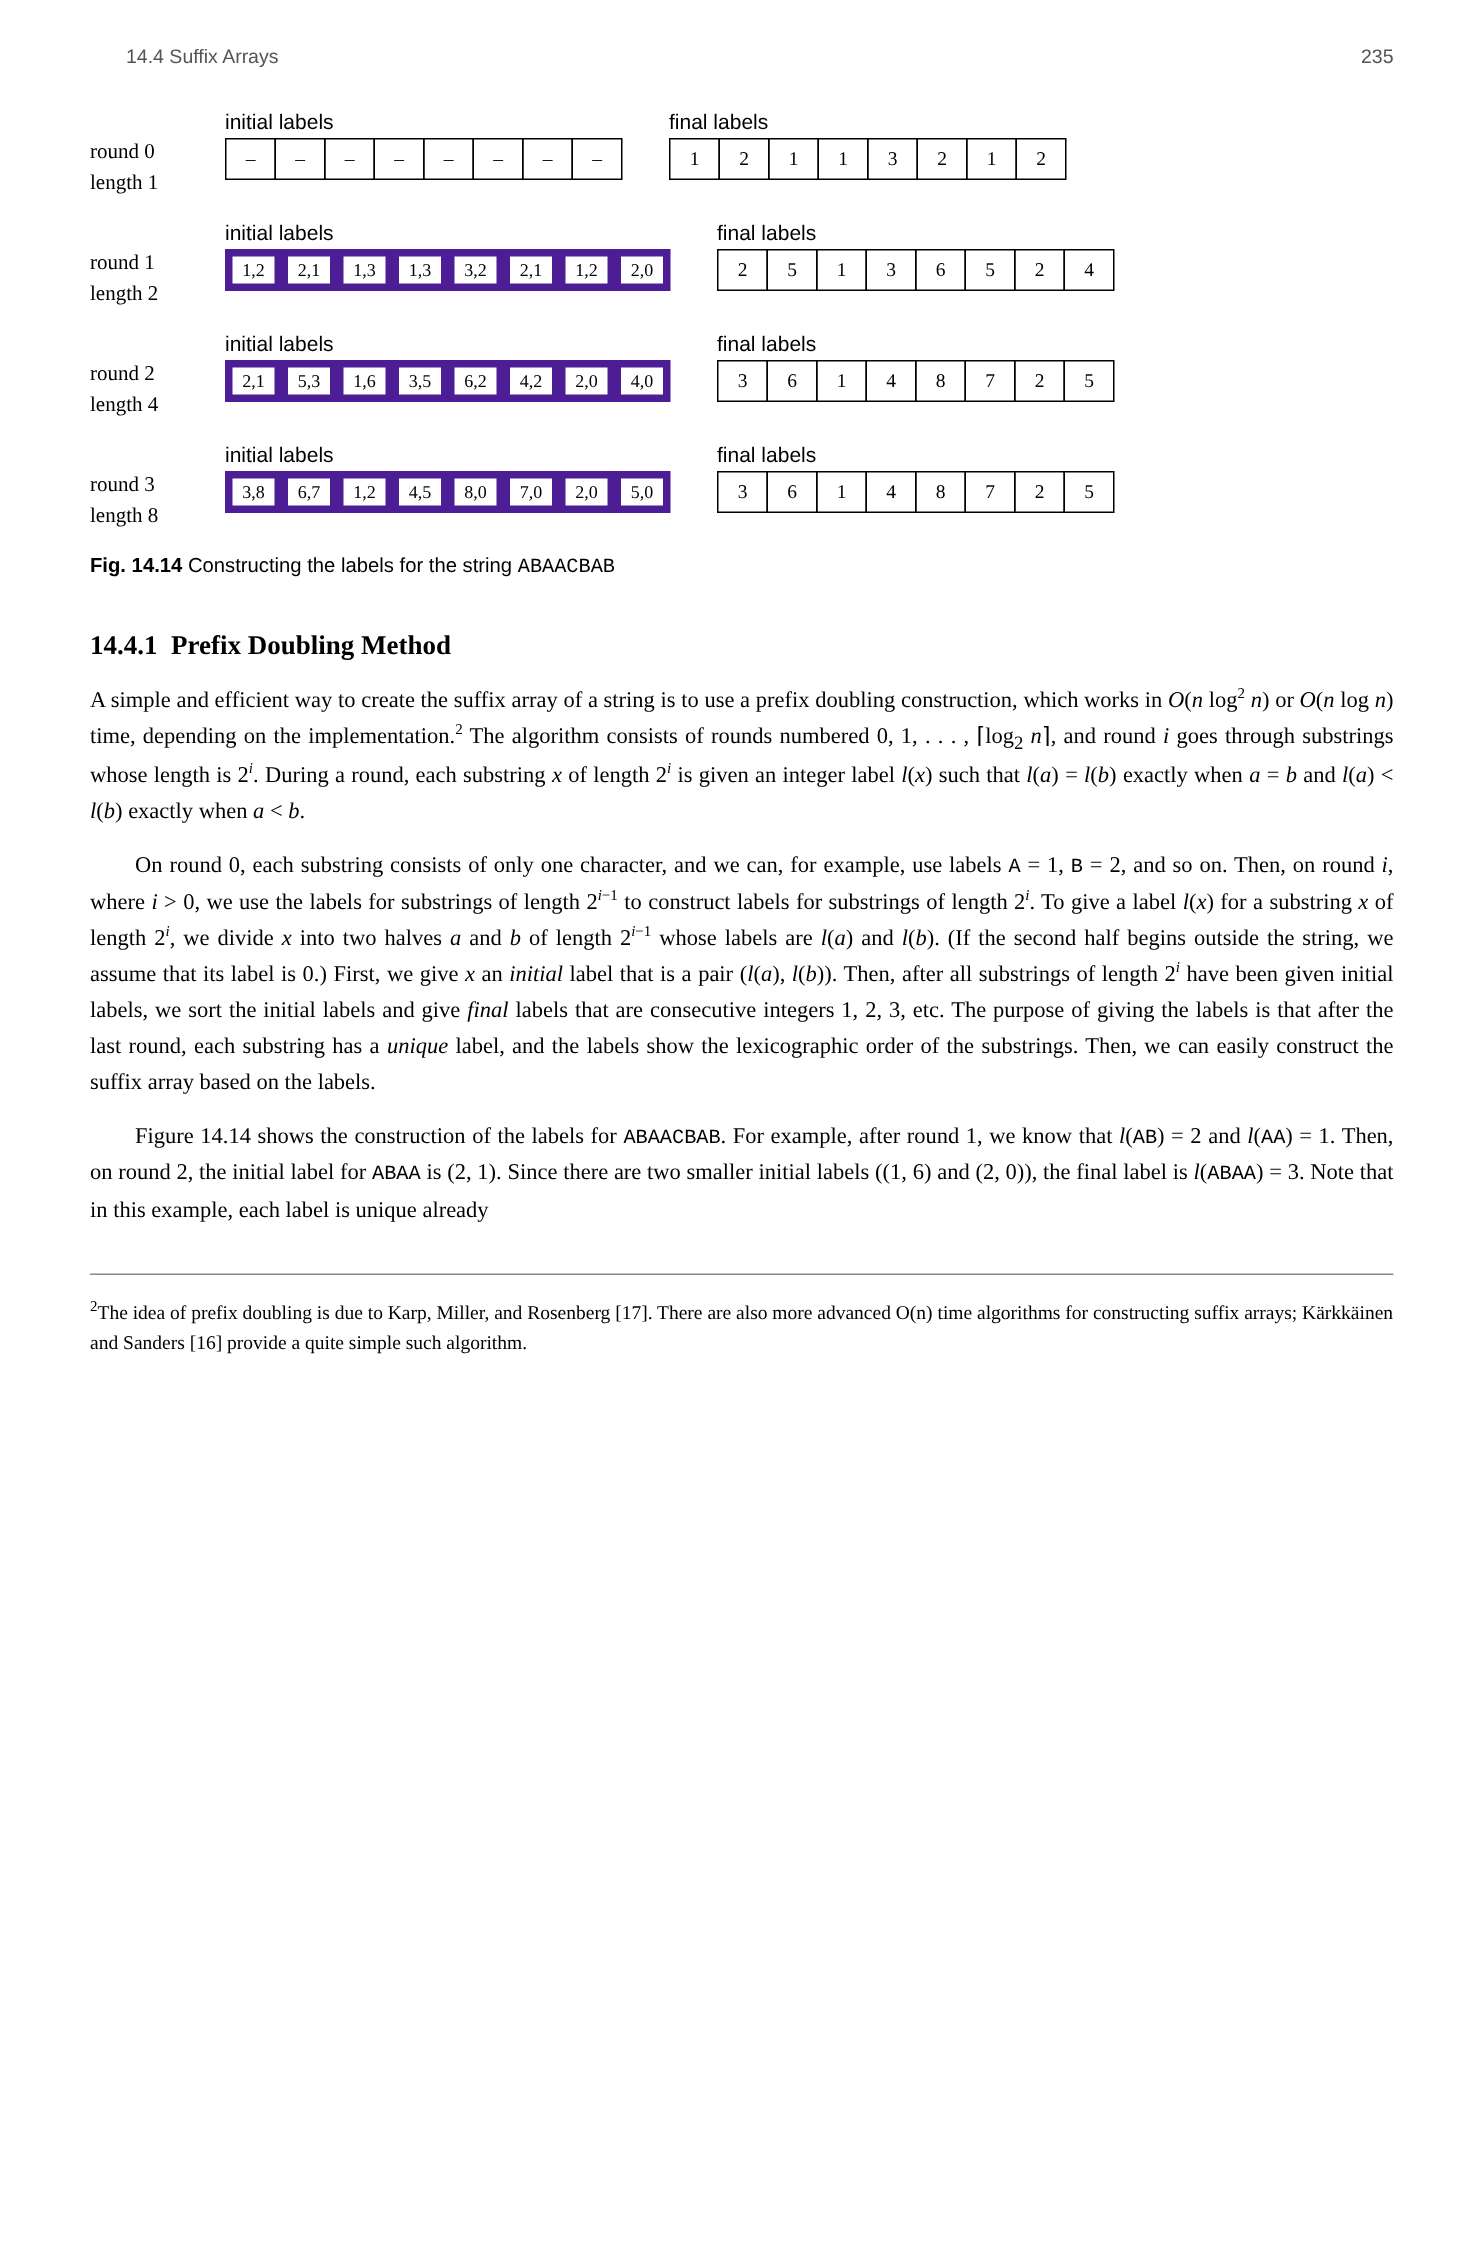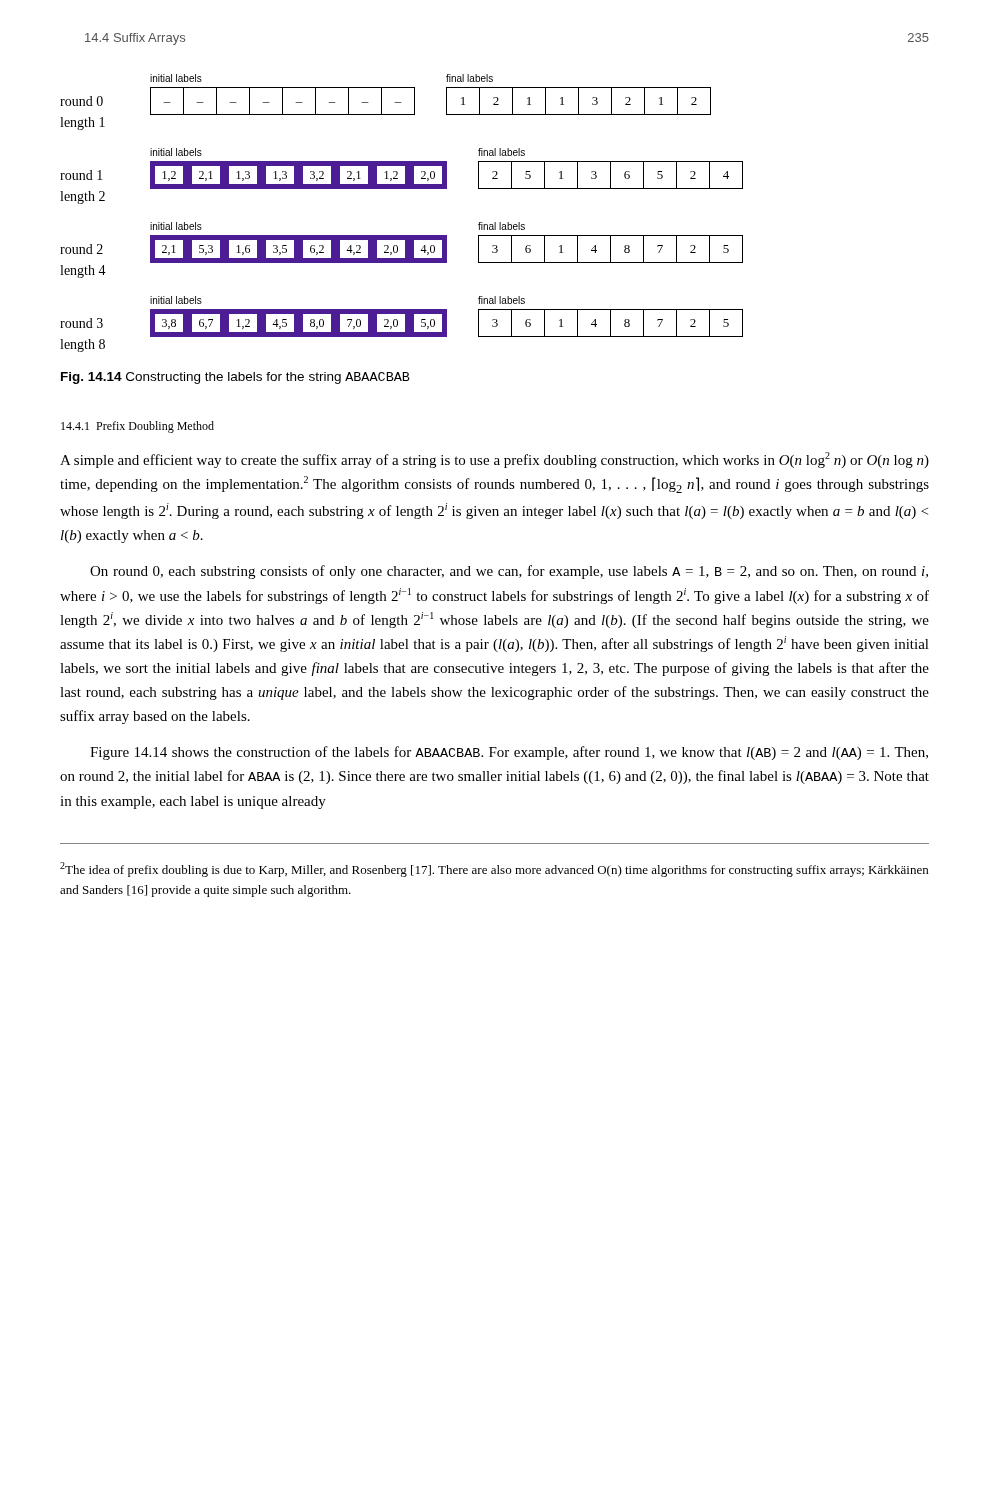--- a/index.html
+++ b/index.html
@@ -44,21 +44,21 @@
       align-items: flex-start;
       gap: 32px;
       flex: 1;
     }
     .label-group {
       display: flex;
       flex-direction: column;
       align-items: flex-start;
     }
     .label-title {
-      font-size: 10px;
+      font-size: 14px;
       margin-bottom: 3px;
       font-family: Arial, sans-serif;
     }
     .cells-row {
       display: flex;
       align-items: center;
     }
     .cell {
       border: 1px solid #000;
       width: 34px;
@@ -90,22 +90,22 @@
       font-size: 13px;
       margin-right: -1px;
     }
     .figure-caption {
       font-size: 13.5px;
       margin-top: 8px;
       font-family: Arial, sans-serif;
     }
     .figure-caption strong { font-weight: bold; }
     .section-title {
-      font-size: 12px;
-      font-weight: normal;
+      font-size: 18px;
+      font-weight: bold;
       margin: 24px 0 14px 0;
     }
     .body-text {
       font-size: 15px;
       line-height: 1.6;
       text-align: justify;
       margin-bottom: 12px;
     }
     .body-text p {
       margin-bottom: 12px;

